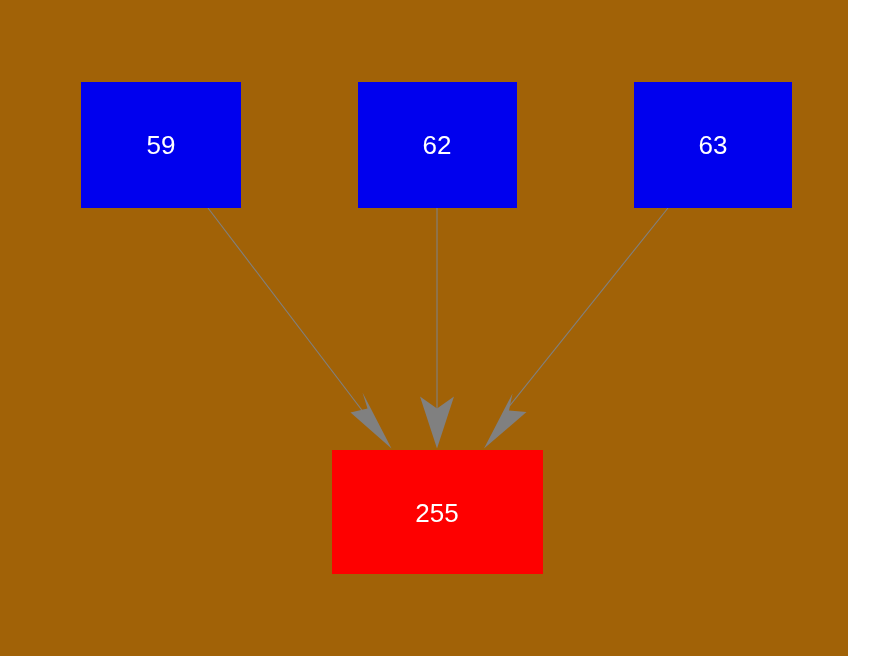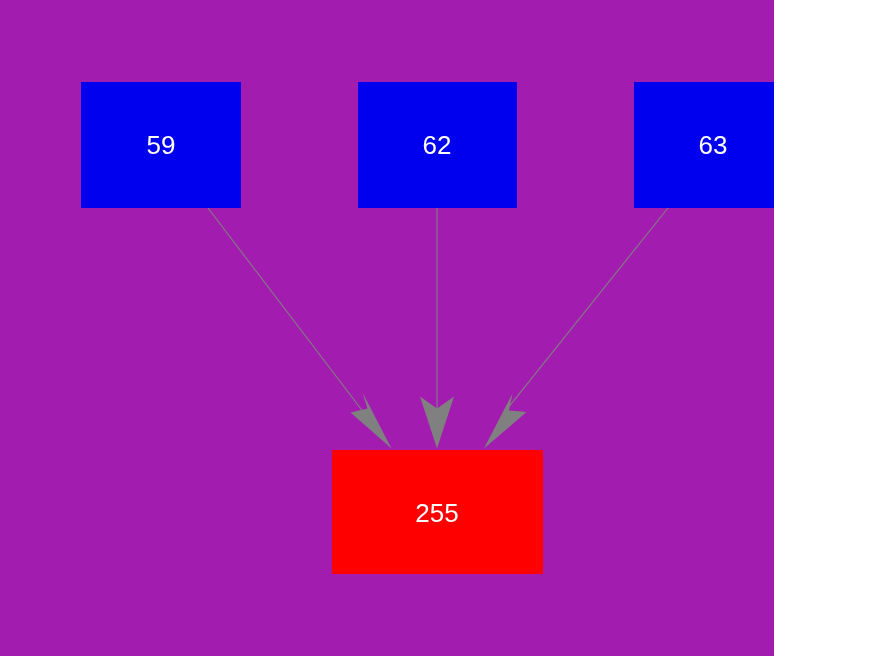--- a/index.html
+++ b/index.html
@@ -5,23 +5,23 @@
   html, body {
     margin: 0;
     padding: 0;
     background: #ffffff;
   }
   body {
     font-family: "Liberation Sans", sans-serif;
   }
   #canvas {
     position: relative;
-    width: 774px;
+    width: 848px;
     height: 656px;
-    background: #a21caf;
+    background: #a16207;
     overflow: hidden;
   }
   #graph-svg {
     position: absolute;
     left: 0;
     top: 0;
     width: 875px;
     height: 656px;
   }
   .node-rect {

